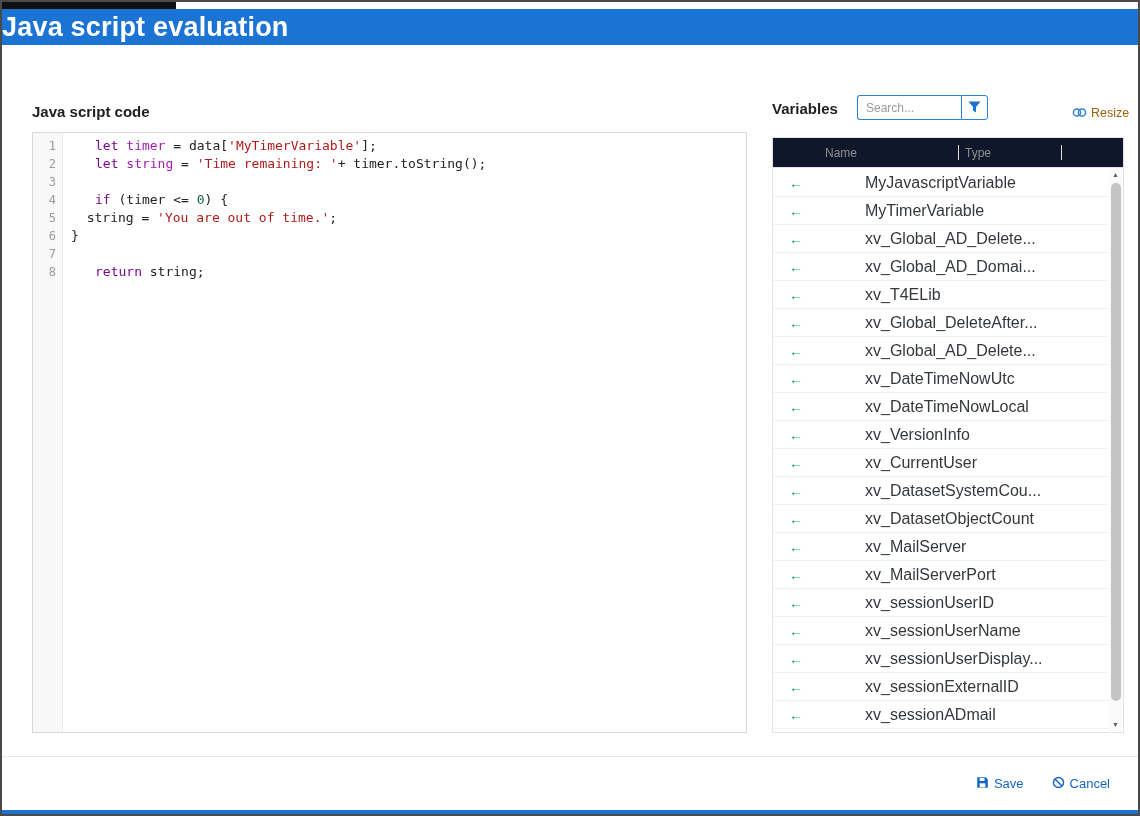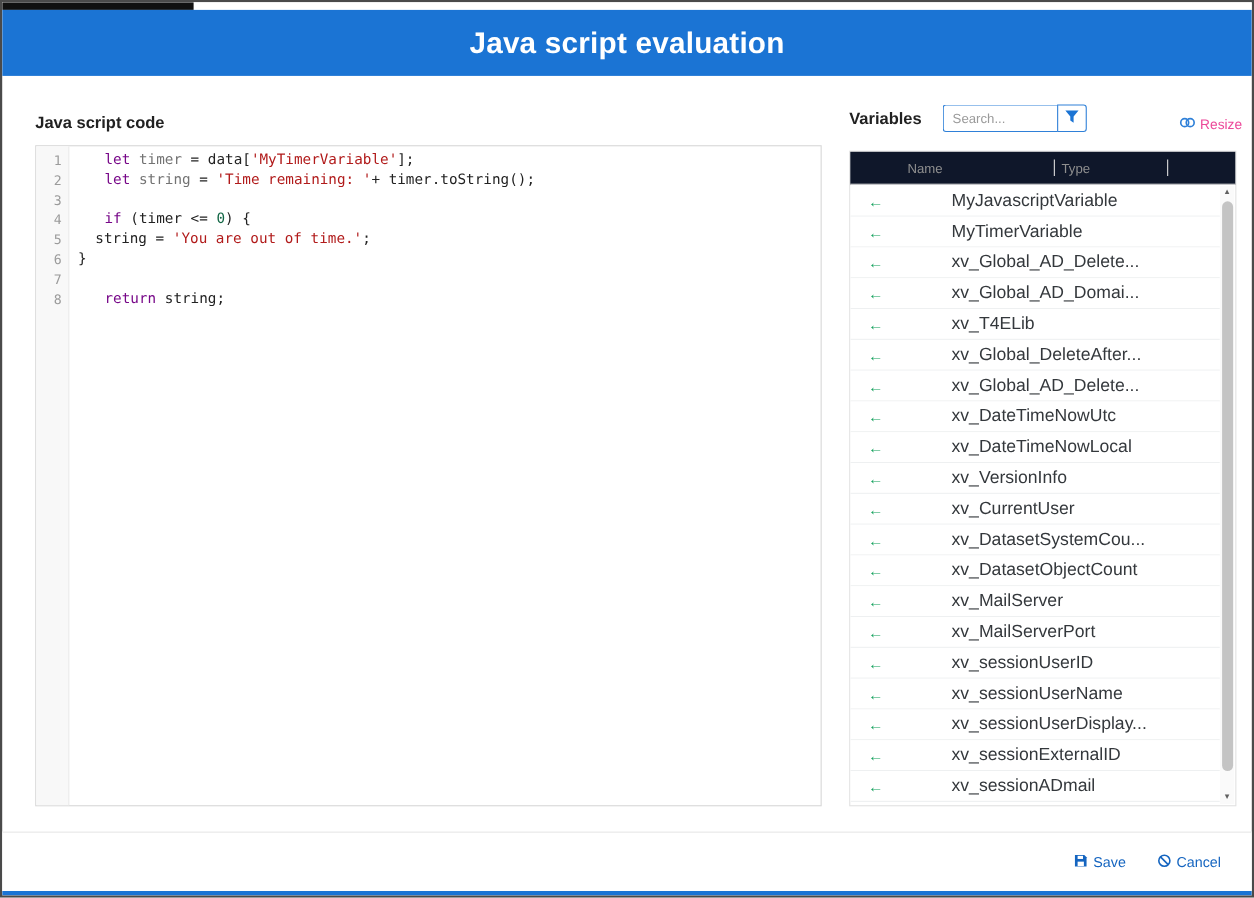--- a/index.html
+++ b/index.html
@@ -7,56 +7,56 @@
   body { font-family:"Liberation Sans", sans-serif; }
 
   .window { position:relative; width:1140px; height:816px; background:#fff;
             border:2px solid #4a4a4a; overflow:hidden; }
 
   
   .top-strip { position:absolute; top:0; left:0; width:100%; height:7px; background:#fff; }
   .top-artifact { position:absolute; top:0; left:0; width:174px; height:7px; background:#101010; }
 
   
-  .titlebar { position:absolute; top:7px; left:0; width:100%; height:60px; background:#1b74d4;
-              display:flex; align-items:center; justify-content:center; }
+  .titlebar { position:absolute; top:7px; left:0; width:100%; height:36px; background:#1b74d4;
+              display:flex; align-items:center; justify-content:flex-start; }
   .titlebar .title { color:#fff; font-size:27px; font-weight:600; letter-spacing:.2px; }
 
   .section-label { position:absolute; font-size:15px; font-weight:600; color:#212121; }
   #editor-label { left:30px; top:101px; }
   #variables-label { left:770px; top:98px; }
 
   
   .editor { position:absolute; left:30px; top:130px; width:715px; height:601px;
             border:1px solid #d8d8d8; background:#fff; display:flex;
             font-family:"DejaVu Sans Mono", monospace; font-size:13px; line-height:18px; }
   .gutter { width:30px; background:#f8f8f8; border-right:1px solid #ececec;
             padding-top:4px; text-align:right; color:#9b9b9b; flex:none; }
   .gutter .ln { height:18px; padding-right:6px; font-size:12px; }
   .code { flex:1; padding:4px 0 0 8px; white-space:pre; color:#1c1c1c; overflow:hidden; }
   .code .cl { height:18px; }
   .tok-kw  { color:#770788;margin-left:24px; }
-  .tok-def { color:#737373; }
+  .tok-def { color:#a21caf; }
   .tok-str { color:#b11a1a; }
   .tok-num { color:#116644; }
   .tok-pl  { color:#222; }
 
   
   .search-group { position:absolute; left:855px; top:93px; height:16px; display:flex; }
   .search-input { width:104px; height:25px; border:1px solid #2f80d8; border-right:none;
                   border-radius:3px 0 0 3px; padding:0 8px; font-size:12px; color:#333; outline:none;
                   font-family:"Liberation Sans", sans-serif; }
   .search-input::placeholder { color:#9a9a9a; }
   .filter-btn { width:27px; height:25px; border:1px solid #2f80d8; border-radius:0 3px 3px 0;
                 background:#fff; display:flex; align-items:center; justify-content:center; cursor:pointer; }
 
   
   .resize-link { position:absolute; left:1070px; top:102px; display:flex; align-items:center;
                  gap:4px; cursor:pointer; }
-  .resize-link .txt { color:#ec4899; font-size:12.5px; }
+  .resize-link .txt { color:#a16207; font-size:12.5px; }
 
   
   .var-panel { position:absolute; left:770px; top:135px; width:352px; height:596px;
                border:1px solid #e2e2e2; background:#fff; }
   .var-header { height:30px; background:#0f172a; border-bottom:1px solid #e6e6e6;
                 display:flex; align-items:center; color:#8f8f8f; font-size:12px; }
   .hicon { width:46px; flex:none; }
   .hname { width:139px; flex:none; padding-left:6px; }
   .htype { width:102px; flex:none; padding-left:6px; }
   .hdiv  { width:1px; height:15px; background:#ddd; flex:none; }

